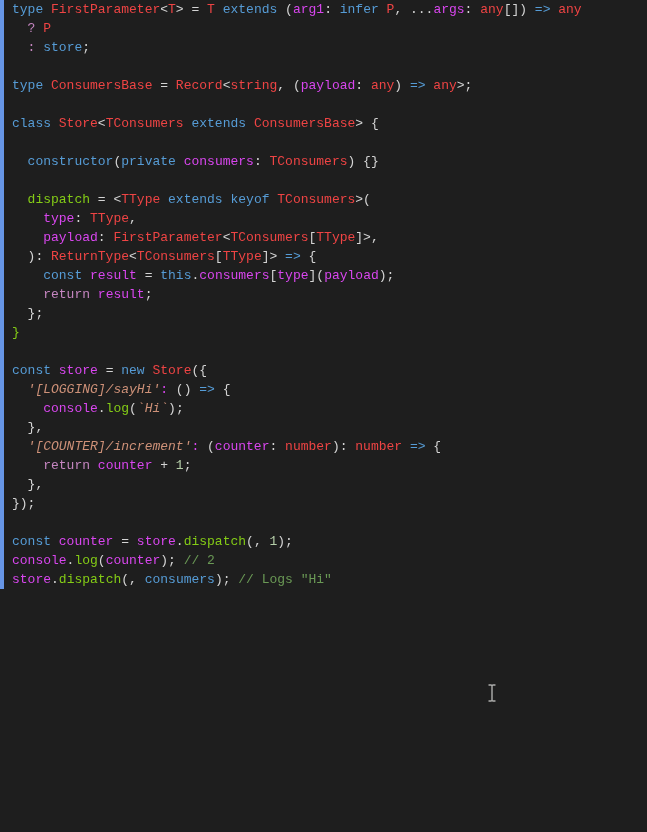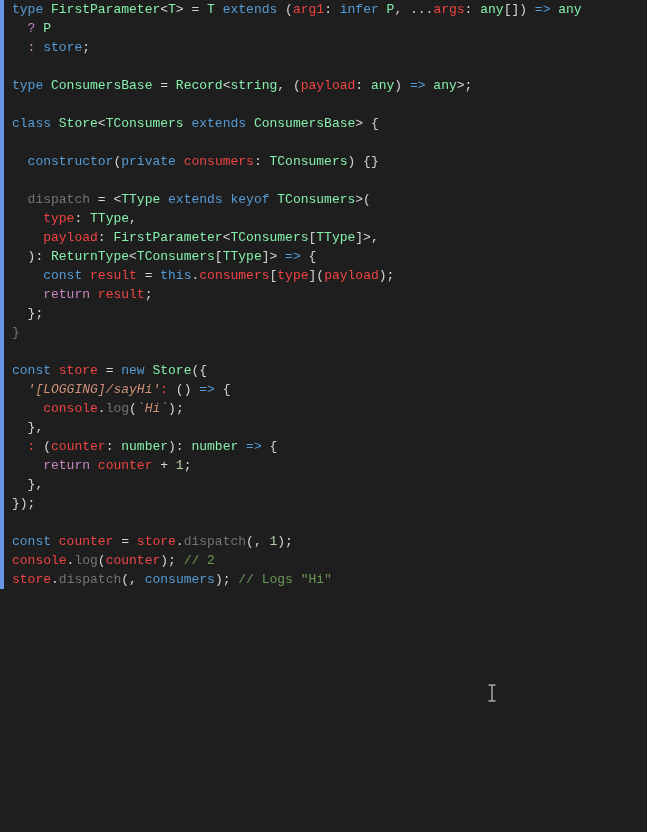--- a/index.html
+++ b/index.html
@@ -19,23 +19,23 @@
   }
   .line {
     display: flex;
     white-space: pre;
     padding-left: 8px;
     border-left: 4px solid transparent;
   }
   .line.bar-cyan { border-left-color: #6796e6; }
   
   .kw { color: #569cd6; }         
-  .ty { color: #86efac; }         
-  .fn { color: #737373; font-family: Liberation Mono, monospace; }         
-  .vr { color: #ef4444; }         
+  .ty { color: #ef4444; }         
+  .fn { color: #84cc16; font-family: Liberation Mono, monospace; }         
+  .vr { color: #d946ef; }         
   .st { color: #ce9178; font-style: italic; }         
   .nm { color: #b5cea8; }         
   .cm { color: #6a9955; }         
   .pn { color: #d4d4d4; }         
   .ar { color: #569cd6; }         
   .ct { color: #c586c0; }         
   .cursor {
     position: absolute;
     left: 486px;
     top: 684px;
@@ -65,21 +65,21 @@
     <div class="line bar-cyan"><span class="pn">  ): </span><span class="ty">ReturnType</span><span class="pn">&lt;</span><span class="ty">TConsumers</span><span class="pn">[</span><span class="ty">TType</span><span class="pn">]&gt; </span><span class="ar">=&gt;</span><span class="pn"> {</span></div>
     <div class="line bar-cyan"><span class="pn">    </span><span class="kw">const </span><span class="vr">result</span><span class="pn"> = </span><span class="kw">this</span><span class="pn">.</span><span class="vr">consumers</span><span class="pn">[</span><span class="vr">type</span><span class="pn">](</span><span class="vr">payload</span><span class="pn">);</span></div>
     <div class="line bar-cyan"><span class="pn">    </span><span class="ct">return </span><span class="vr">result</span><span class="pn">;</span></div>
     <div class="line bar-cyan"><span class="pn">  };</span></div>
     <div class="line bar-cyan"><span class="fn">}</span></div>
     <div class="line bar-cyan">&nbsp;</div>
     <div class="line bar-cyan"><span class="kw">const </span><span class="vr">store</span><span class="pn"> = </span><span class="kw">new </span><span class="ty">Store</span><span class="pn">({</span></div>
     <div class="line bar-cyan"><span class="pn">  </span><span class="st">'[LOGGING]/sayHi'</span><span class="vr">:</span><span class="pn"> () </span><span class="ar">=&gt;</span><span class="pn"> {</span></div>
     <div class="line bar-cyan"><span class="pn">    </span><span class="vr">console</span><span class="pn">.</span><span class="fn">log</span><span class="pn">(</span><span class="st">`Hi`</span><span class="pn">);</span></div>
     <div class="line bar-cyan"><span class="pn">  },</span></div>
-    <div class="line bar-cyan"><span class="pn">  </span><span class="vr">:</span><span class="pn"> (</span><span class="vr">counter</span><span class="pn">: </span><span class="ty">number</span><span class="pn">): </span><span class="ty">number</span><span class="pn"> </span><span class="ar">=&gt;</span><span class="pn"> {</span></div>
+    <div class="line bar-cyan"><span class="pn">  </span><span class="st">'[COUNTER]/increment'</span><span class="vr">:</span><span class="pn"> (</span><span class="vr">counter</span><span class="pn">: </span><span class="ty">number</span><span class="pn">): </span><span class="ty">number</span><span class="pn"> </span><span class="ar">=&gt;</span><span class="pn"> {</span></div>
     <div class="line bar-cyan"><span class="pn">    </span><span class="ct">return </span><span class="vr">counter</span><span class="pn"> + </span><span class="nm">1</span><span class="pn">;</span></div>
     <div class="line bar-cyan"><span class="pn">  },</span></div>
     <div class="line bar-cyan"><span class="pn">});</span></div>
     <div class="line bar-cyan">&nbsp;</div>
     <div class="line bar-cyan"><span class="kw">const </span><span class="vr">counter</span><span class="pn"> = </span><span class="vr">store</span><span class="pn">.</span><span class="fn">dispatch</span><span class="pn">(</span><span class="pn">, </span><span class="nm">1</span><span class="pn">);</span></div>
     <div class="line bar-cyan"><span class="vr">console</span><span class="pn">.</span><span class="fn">log</span><span class="pn">(</span><span class="vr">counter</span><span class="pn">); </span><span class="cm">// 2</span></div>
     <div class="line bar-cyan"><span class="vr">store</span><span class="pn">.</span><span class="fn">dispatch</span><span class="pn">(</span><span class="pn">, </span><span class="kw">consumers</span><span class="pn">); </span><span class="cm">// Logs "Hi"</span></div>
   </div>
 
 <div class="cursor">

